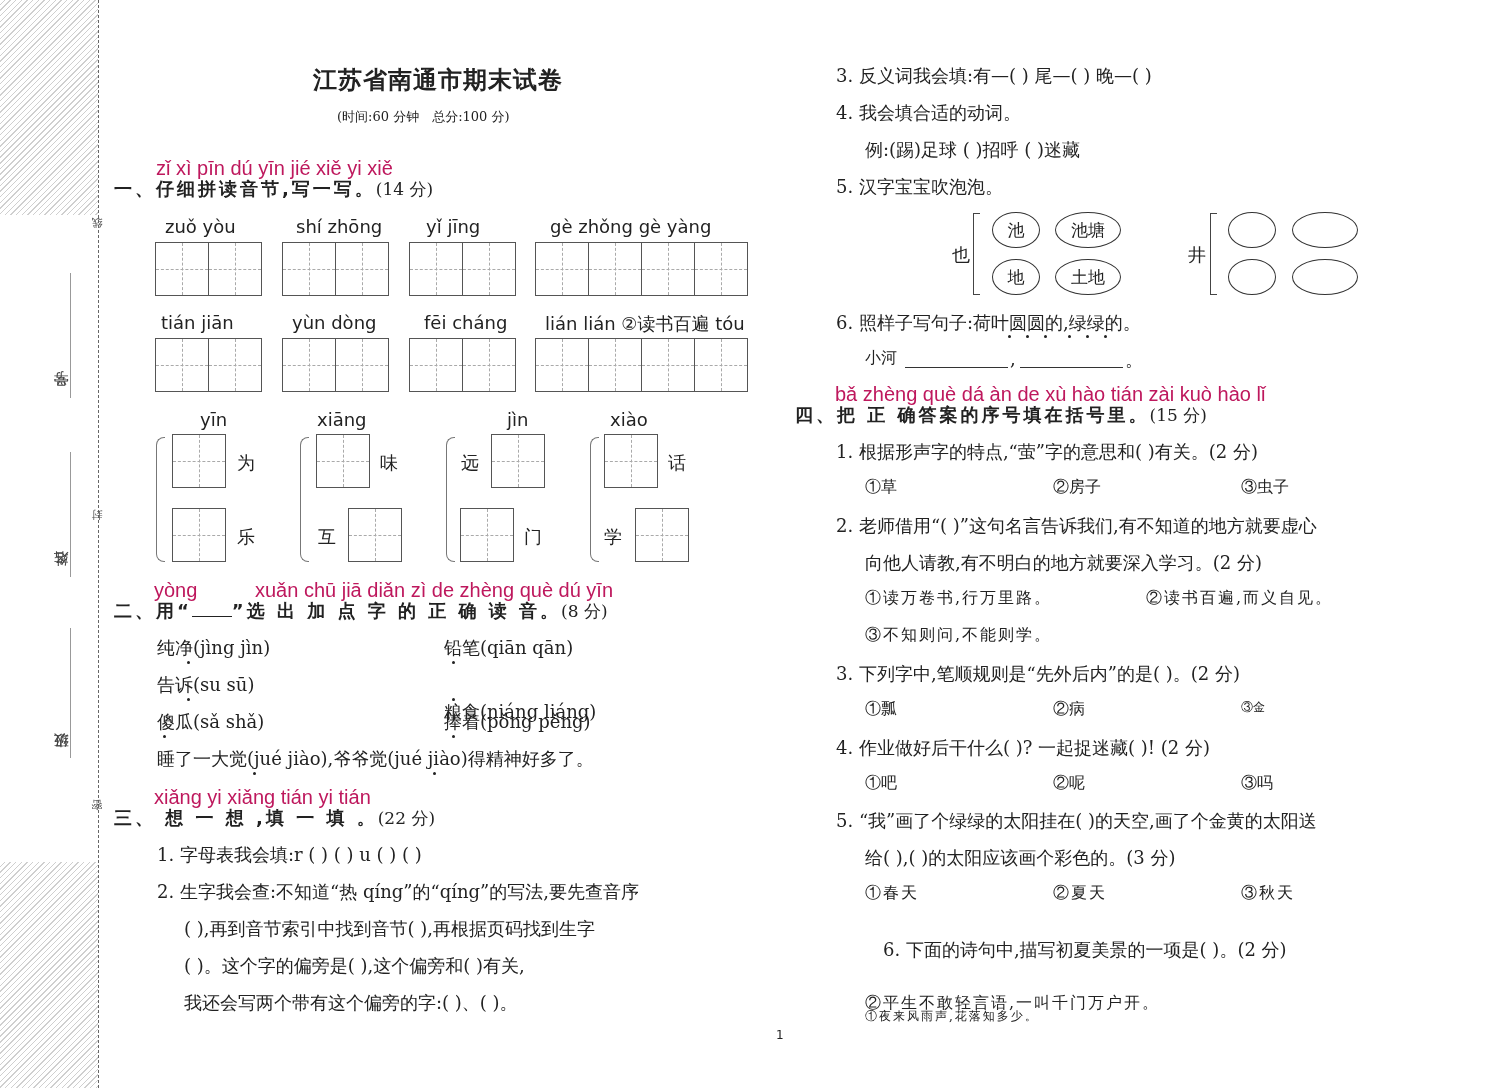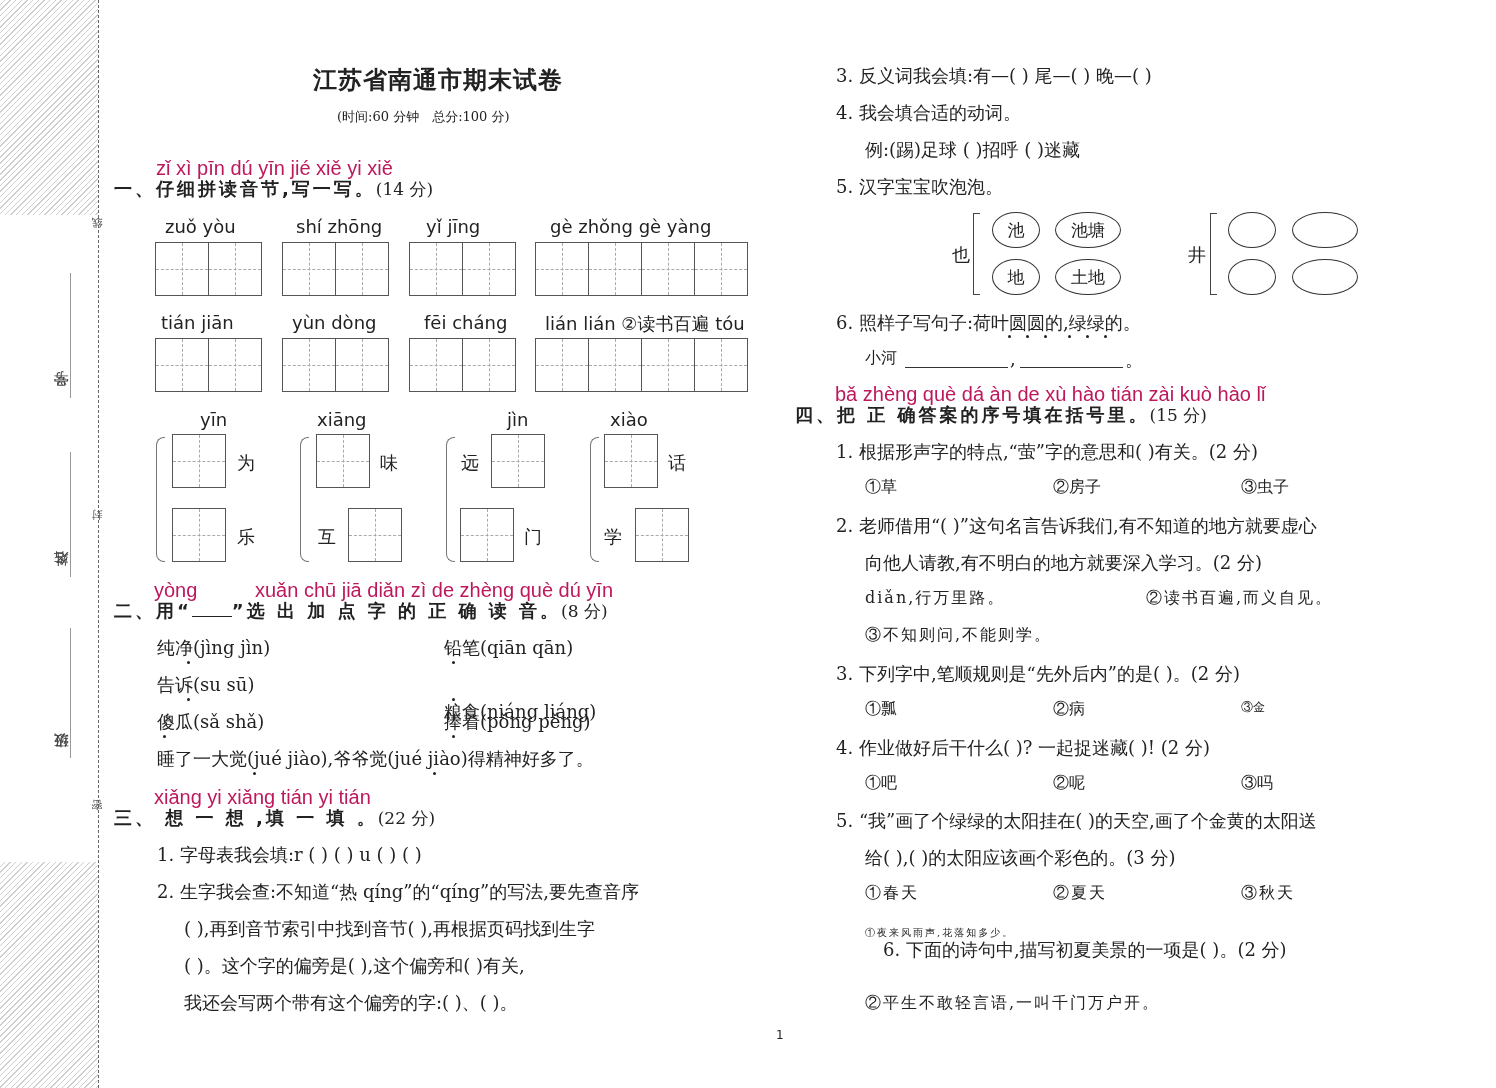--- a/index.html
+++ b/index.html
@@ -204,37 +204,37 @@
 <div class="abs py" style="left:835px;top:383px;">bǎ zhèng què dá àn de  xù hào tián zài kuò hào  lǐ</div>
 <div class="abs sec" style="left:795px;top:403px;"><span>四、把  正  确答案的序号填在括号里。</span><span class="pts">(15 分)</span></div>
 
 <div class="abs txt" style="left:836px;top:440px;">1. 根据形声字的特点,“萤”字的意思和(      )有关。(2 分)</div>
 <div class="abs txt" style="left:865px;top:477px;font-size:16px;">①草</div>
 <div class="abs txt" style="left:1053px;top:477px;font-size:16px;">②房子</div>
 <div class="abs txt" style="left:1241px;top:477px;font-size:16px;">③虫子</div>
 
 <div class="abs txt" style="left:836px;top:514px;">2. 老师借用“(      )”这句名言告诉我们,有不知道的地方就要虚心</div>
 <div class="abs txt" style="left:865px;top:551px;">向他人请教,有不明白的地方就要深入学习。(2 分)</div>
-<div class="abs txt" style="left:865px;top:588px;font-size:16px;letter-spacing:2px;">diǎn,行万里路。</div>
+<div class="abs txt" style="left:865px;top:588px;font-size:16px;letter-spacing:2px;">①读万卷书,行万里路。</div>
 <div class="abs txt" style="left:1146px;top:588px;font-size:16px;letter-spacing:2px;">②读书百遍,而义自见。</div>
 <div class="abs txt" style="left:865px;top:625px;font-size:16px;letter-spacing:2px;">③不知则问,不能则学。</div>
 
 <div class="abs txt" style="left:836px;top:662px;">3. 下列字中,笔顺规则是“先外后内”的是(      )。(2 分)</div>
 <div class="abs txt" style="left:865px;top:699px;font-size:16px;">①瓢</div>
 <div class="abs txt" style="left:1053px;top:699px;font-size:16px;">②病</div>
 <div class="abs txt" style="left:1241px;top:699px;font-size:12px;">③金</div>
 
 <div class="abs txt" style="left:836px;top:736px;">4. 作业做好后干什么(      )? 一起捉迷藏(      )! (2 分)</div>
 <div class="abs txt" style="left:865px;top:773px;font-size:16px;">①吧</div>
 <div class="abs txt" style="left:1053px;top:773px;font-size:16px;">②呢</div>
 <div class="abs txt" style="left:1241px;top:773px;font-size:16px;">③吗</div>
 
 <div class="abs txt" style="left:836px;top:809px;">5. “我”画了个绿绿的太阳挂在(      )的天空,画了个金黄的太阳送</div>
 <div class="abs txt" style="left:865px;top:846px;">给(      ),(      )的太阳应该画个彩色的。(3 分)</div>
 <div class="abs txt" style="left:865px;top:883px;font-size:16px;letter-spacing:2px;">①春天</div>
 <div class="abs txt" style="left:1053px;top:883px;font-size:16px;letter-spacing:2px;">②夏天</div>
 <div class="abs txt" style="left:1241px;top:883px;font-size:16px;letter-spacing:2px;">③秋天</div>
 
 <div class="abs txt" style="left:836px;top:938px;margin-left:47px;">6. 下面的诗句中,描写初夏美景的一项是(      )。(2 分)</div>
-<div class="abs txt" style="left:865px;top:926px;font-size:10px;letter-spacing:2px;">①夜来风雨声,花落知多少。</div>
+<div class="abs txt" style="left:865px;top:1008px;font-size:12px;letter-spacing:2px;">①夜来风雨声,花落知多少。</div>
 <div class="abs txt" style="left:865px;top:993px;font-size:16px;letter-spacing:2px;">②平生不敢轻言语,一叫千门万户开。</div>
 
 <div class="abs pagenum" style="left:776px;top:1028px;">1</div>
 
 </body></html>

